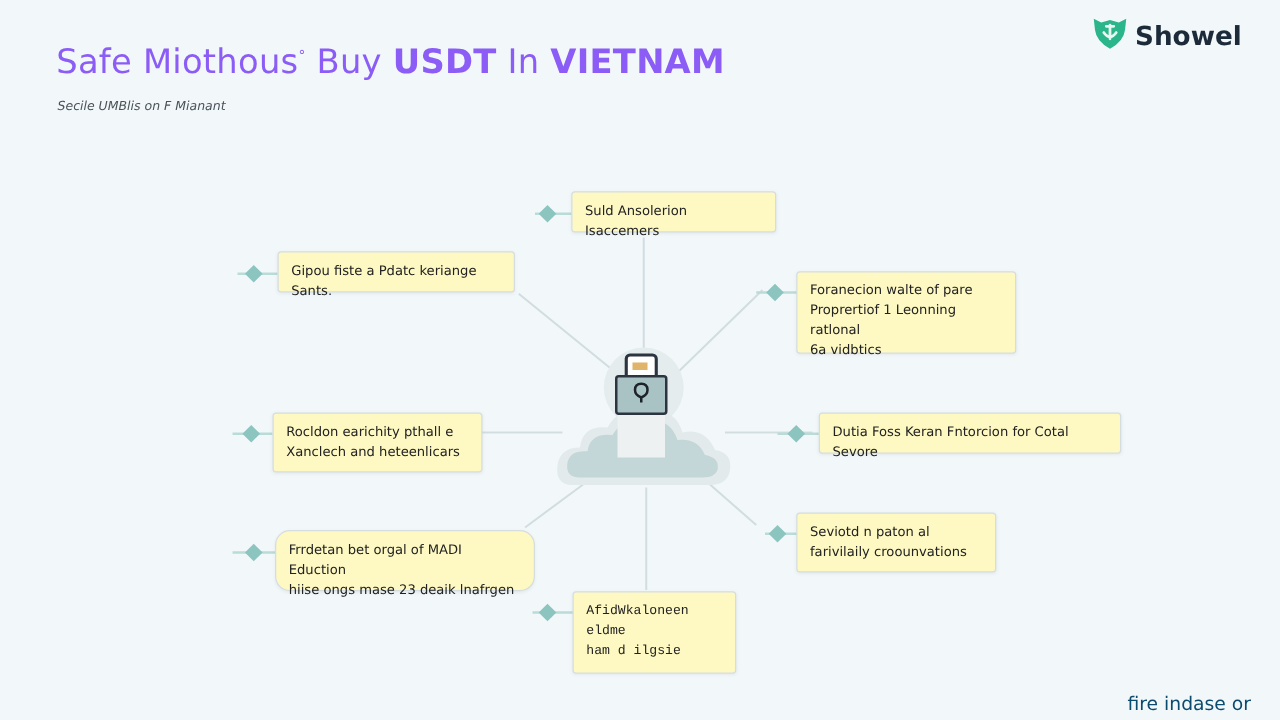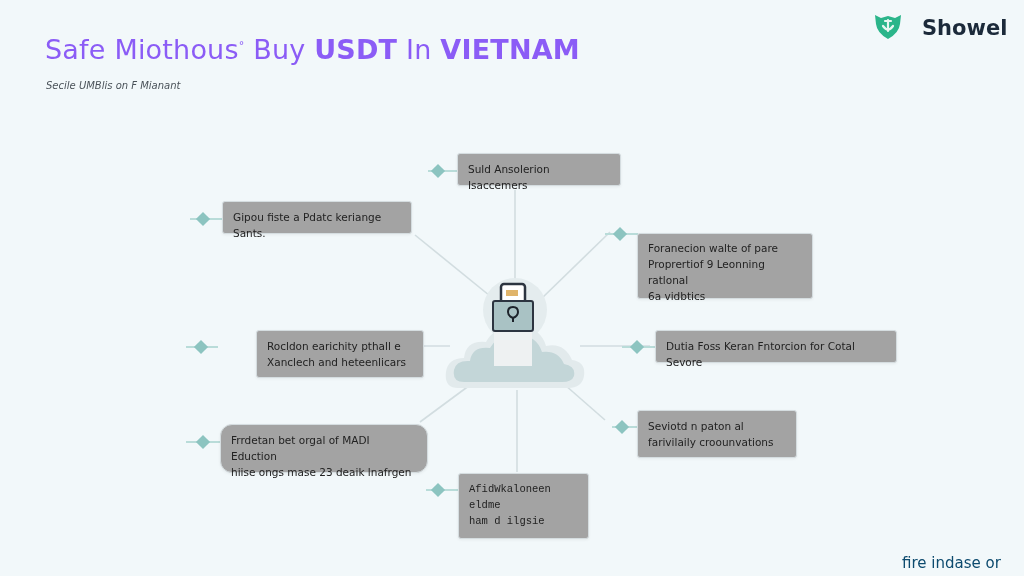--- a/index.html
+++ b/index.html
@@ -14,30 +14,30 @@
     font-size:27px; letter-spacing:0.2px; white-space:nowrap;
     font-family:"DejaVu Sans", sans-serif; color:#8b5cf6;
   }
   .title b { font-weight:700; }
   .subtitle {
     position:absolute; left:46px; top:80px;
     font-size:10px; color:#4a5259; font-style:italic;
     font-family:"DejaVu Sans", sans-serif;
   }
   .logo {
-    position:absolute; left:873px; top:12px; display:flex; align-items:center; gap:19px;
+    position:absolute; left:873px; top:12px; display:flex; align-items:center; gap:5px;
   }
   .logo-text { font-size:21px; font-weight:700; color:#1c2a3a; font-family:"DejaVu Sans", sans-serif; }
   .footer-text {
     position:absolute; left:902px; top:554px; font-size:15px; color:#0c4a6e;
     font-family:"DejaVu Sans", sans-serif;
   }
   svg.lines { position:absolute; left:0; top:0; }
   .box {
-    position:absolute; background:#a3a3a3; border:1px solid #d5dde0;
+    position:absolute; background:#fef9c3; border:1px solid #d5dde0;
     border-radius:3px; box-shadow:0 1px 3px rgba(0,0,0,0.06);
     font-size:10.5px; line-height:16px; color:#222;
     padding:7px 10px; box-sizing:border-box;
     font-family:"DejaVu Sans", sans-serif;
   }
   .box span { display:block; }
   .node {
     position:absolute; width:10px; height:10px; background:#8cc4c0;
     transform:rotate(45deg);
   }
@@ -98,29 +98,29 @@
 </div>
 
 <div class="stub" style="left:190px; top:218px; width:32px"></div>
 <div class="node" style="left:198px; top:214px"></div>
 <div class="box" style="left:222px; top:201px; width:190px; height:33px;">
   <span>Gipou fiste a Pdatc keriange Sants.</span>
 </div>
 
 <div class="stub" style="left:605px; top:233px; width:33px"></div>
 <div class="node" style="left:615px; top:229px"></div>
-<div class="box" style="left:637px; top:217px; width:176px; height:66px; padding-top:6px;margin-top:16px;">
+<div class="box" style="left:637px; top:217px; width:176px; height:66px; padding-top:6px;">
   <span>Foranecion walte of pare</span>
-  <span>Proprertiof 9 Leonning ratlonal</span>
+  <span>Proprertiof 1 Leonning ratlonal</span>
   <span>6a vidbtics</span>
 </div>
 
 <div class="stub" style="left:186px; top:346px; width:32px"></div>
 <div class="node" style="left:196px; top:342px"></div>
-<div class="box" style="left:218px; top:330px; width:168px; height:48px;margin-left:38px;">
+<div class="box" style="left:218px; top:330px; width:168px; height:48px;">
   <span>Rocldon earichity pthall e</span>
   <span>Xanclech and heteenlicars</span>
 </div>
 
 <div class="stub" style="left:622px; top:346px; width:33px"></div>
 <div class="node" style="left:632px; top:342px"></div>
 <div class="box" style="left:655px; top:330px; width:242px; height:33px;">
   <span>Dutia Foss Keran Fntorcion for Cotal Sevore</span>
 </div>
 

